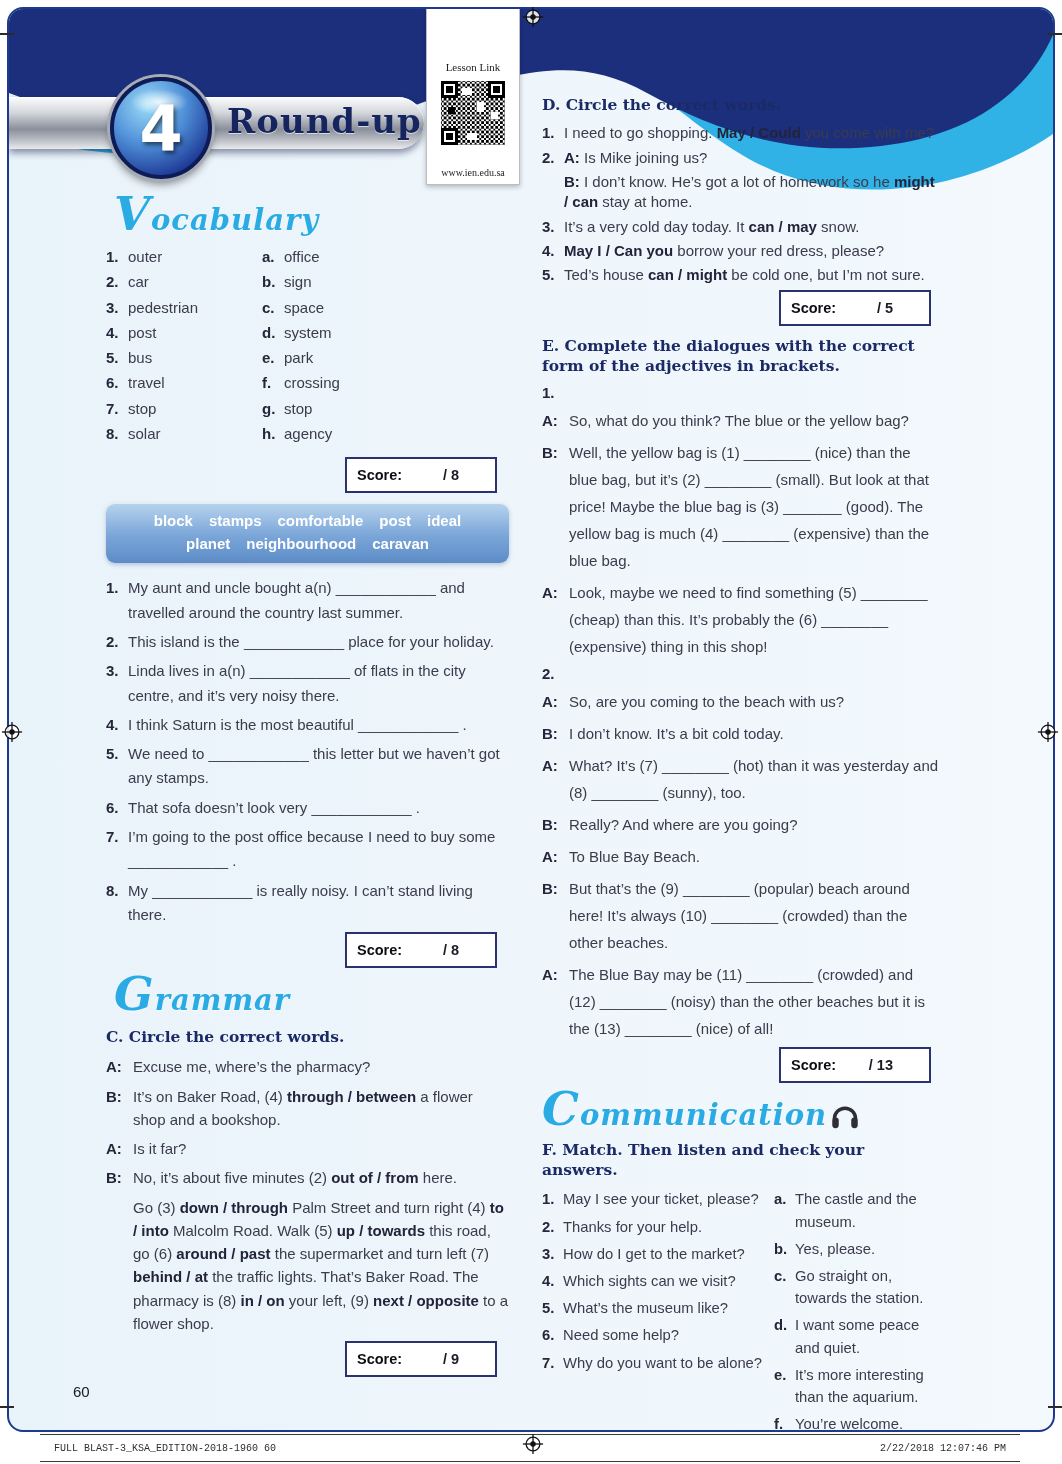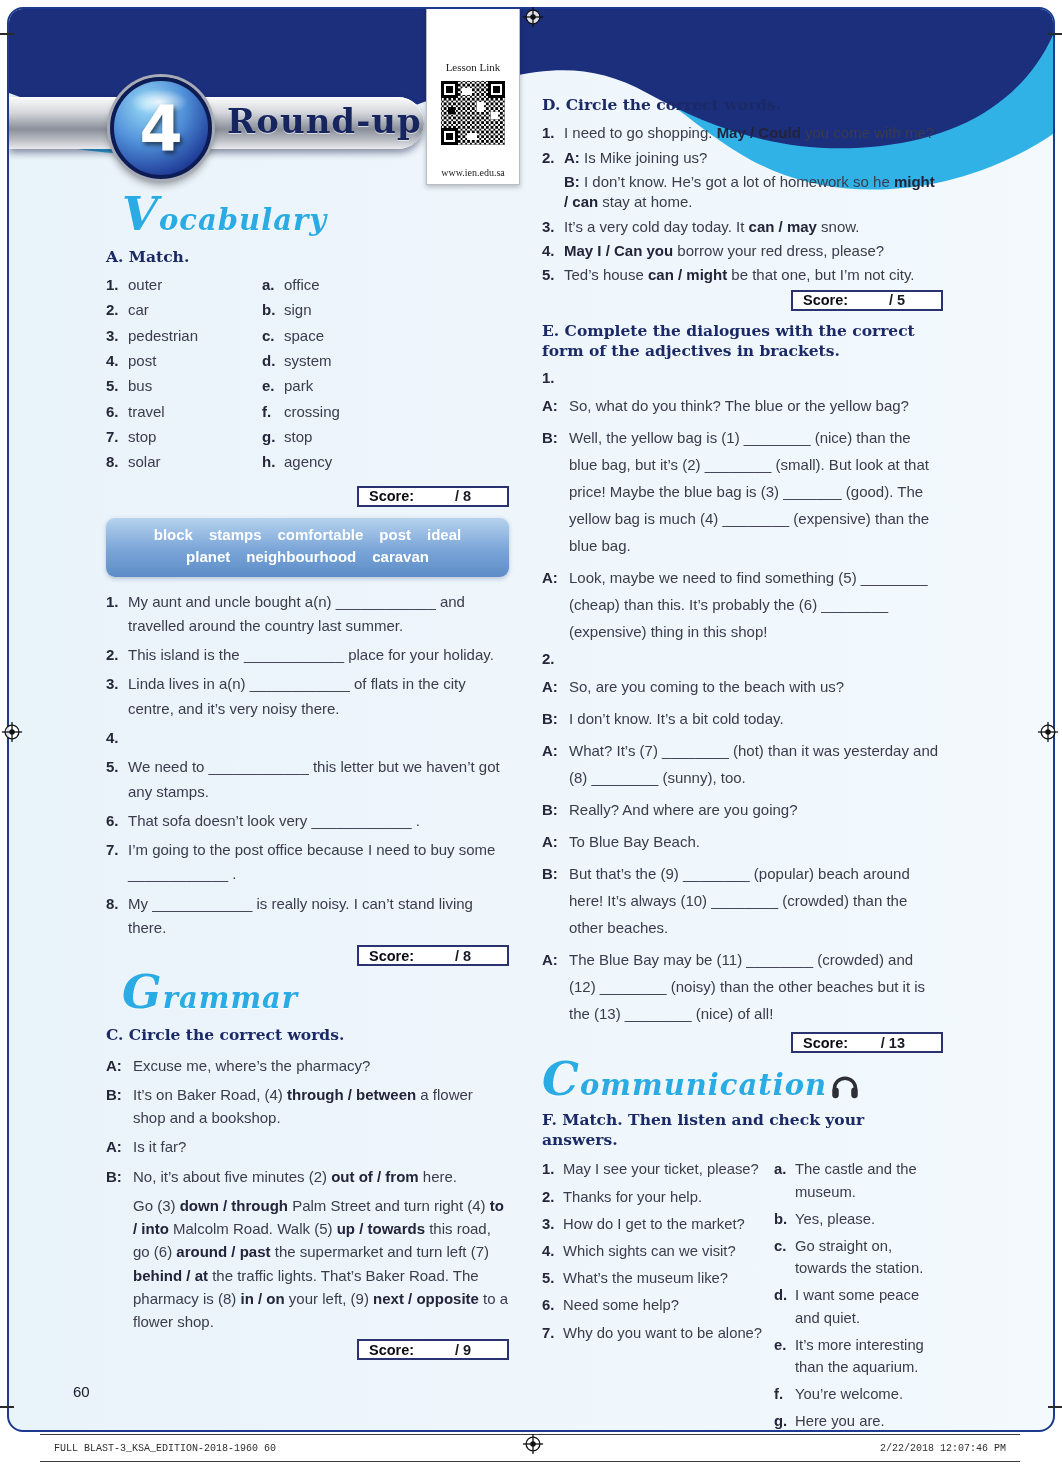--- a/index.html
+++ b/index.html
@@ -59,43 +59,43 @@
   .qr { display:block; }
 
   
   .col { position:absolute; }
   .col-left  { left:97px;  top:183px; width:403px; }
   .col-right { left:533px; top:84px;  width:401px; }
 
   
   .sec-head {
     font-family:"DejaVu Serif", serif; font-style:italic; font-weight:bold;
-    font-size:29px; color:#2aabe4; letter-spacing:1px; margin:6px 16px 10px;
+    font-size:29px; color:#2aabe4; letter-spacing:1px; margin:6px 8px 10px;
     text-shadow:0 1px 0 rgba(255,255,255,.8);
   }
   .sec-head::first-letter { font-size:1.6em; line-height:.7; }
   .sec-head-row { display:flex; align-items:center; margin-top:4px; }
   .sec-head-row .sec-head { margin:0 0 6px; }
 
   .ex-title {
     font-family:"DejaVu Serif", serif; font-weight:bold; font-size:15.5px;
     color:#1b2a66; margin:2px 0 8px; line-height:1.3;
   }
 
   
   .m-cols { display:flex; margin-bottom:8px; }
   .m-col-left { width:156px; flex:none; }
   .m-col-right { flex:1; }
   .m-item { display:flex; font-size:15px; line-height:1.32; margin-bottom:5.5px; }
   .m-item .mnum { font-weight:bold; color:#26263a; width:22px; flex:none; }
 
   
   .score {
-    width:152px; height:21px; border:2px solid #2a3270; background:#fff;
-    display:flex; align-items:center; padding:0 10px; margin:4px 0 10px auto;
+    width:152px; height:36px; border:2px solid #2a3270; background:#fff;
+    display:flex; align-items:center; padding:0 10px; margin:4px 12px 10px auto;
     font-size:14.5px;
   }
   .score .s-lbl { font-weight:bold; color:#0d0d14; }
   .score .s-val { font-weight:bold; color:#1a1a24; margin-left:auto; margin-right:26px; white-space:nowrap; }
 
   
   .word-box {
     background:linear-gradient(180deg,#b8d4ee 0%,#7aa5d8 55%,#5c8cc7 100%);
     border-radius:9px; padding:7px 8px 8px; margin:2px 0 13px;
     box-shadow:inset 0 1px 0 rgba(255,255,255,.6), 0 2px 4px rgba(30,60,120,.25);
@@ -193,21 +193,20 @@
       </g>
     </svg>
     <div class="ll-url">www.ien.edu.sa</div>
   </div>
 
   <div class="col col-left">
 
     <h2 class="sec-head">Vocabulary</h2>
 
     <div>
-      <h3 class="ex-title">A. Match.</h3>
       <div class="m-cols">
         <div class="m-col-left">
           <div class="m-item">
               <span class="mnum">1.</span>
               <span>outer</span>
             </div>
           <div class="m-item">
               <span class="mnum">2.</span>
               <span>car</span>
             </div>
@@ -299,20 +298,21 @@
       <div class="bs-item">
           <span class="n">2.</span>
           <span>This island is the ____________ place for your holiday.</span>
         </div>
       <div class="bs-item">
           <span class="n">3.</span>
           <span>Linda lives in a(n) ____________ of flats in the city centre, and it’s very noisy there.</span>
         </div>
       <div class="bs-item">
           <span class="n">4.</span>
+          <span>I think Saturn is the most beautiful ____________ .</span>
         </div>
       <div class="bs-item">
           <span class="n">5.</span>
           <span>We need to ____________  this letter but we haven’t got any stamps.</span>
         </div>
       <div class="bs-item">
           <span class="n">6.</span>
           <span>That sofa doesn’t look very ____________ .</span>
         </div>
       <div class="bs-item">
@@ -379,21 +379,21 @@
       <div class="d-item">
           <span class="n">3.</span>
           <span class="txt"><span>It’s a very cold day today. It </span><span class="bseg">can / may</span><span> snow.</span></span>
         </div>
       <div class="d-item">
           <span class="n">4.</span>
           <span class="txt"><span class="bseg">May I / Can you</span><span> borrow your red dress, please?</span></span>
         </div>
       <div class="d-item">
           <span class="n">5.</span>
-          <span class="txt"><span>Ted’s house </span><span class="bseg">can / might</span><span> be that one, but I’m not city.</span></span>
+          <span class="txt"><span>Ted’s house </span><span class="bseg">can / might</span><span> be cold one, but I’m not sure.</span></span>
         </div>
       <div class="score">
         <span class="s-lbl">Score:</span>
         <span class="s-val">/ 5</span>
       </div>
     </div>
 
     <div>
       <h3 class="ex-title">E. Complete the dialogues with the correct form of the adjectives in brackets.</h3>
       <div class="dlg-num">1.</div>

